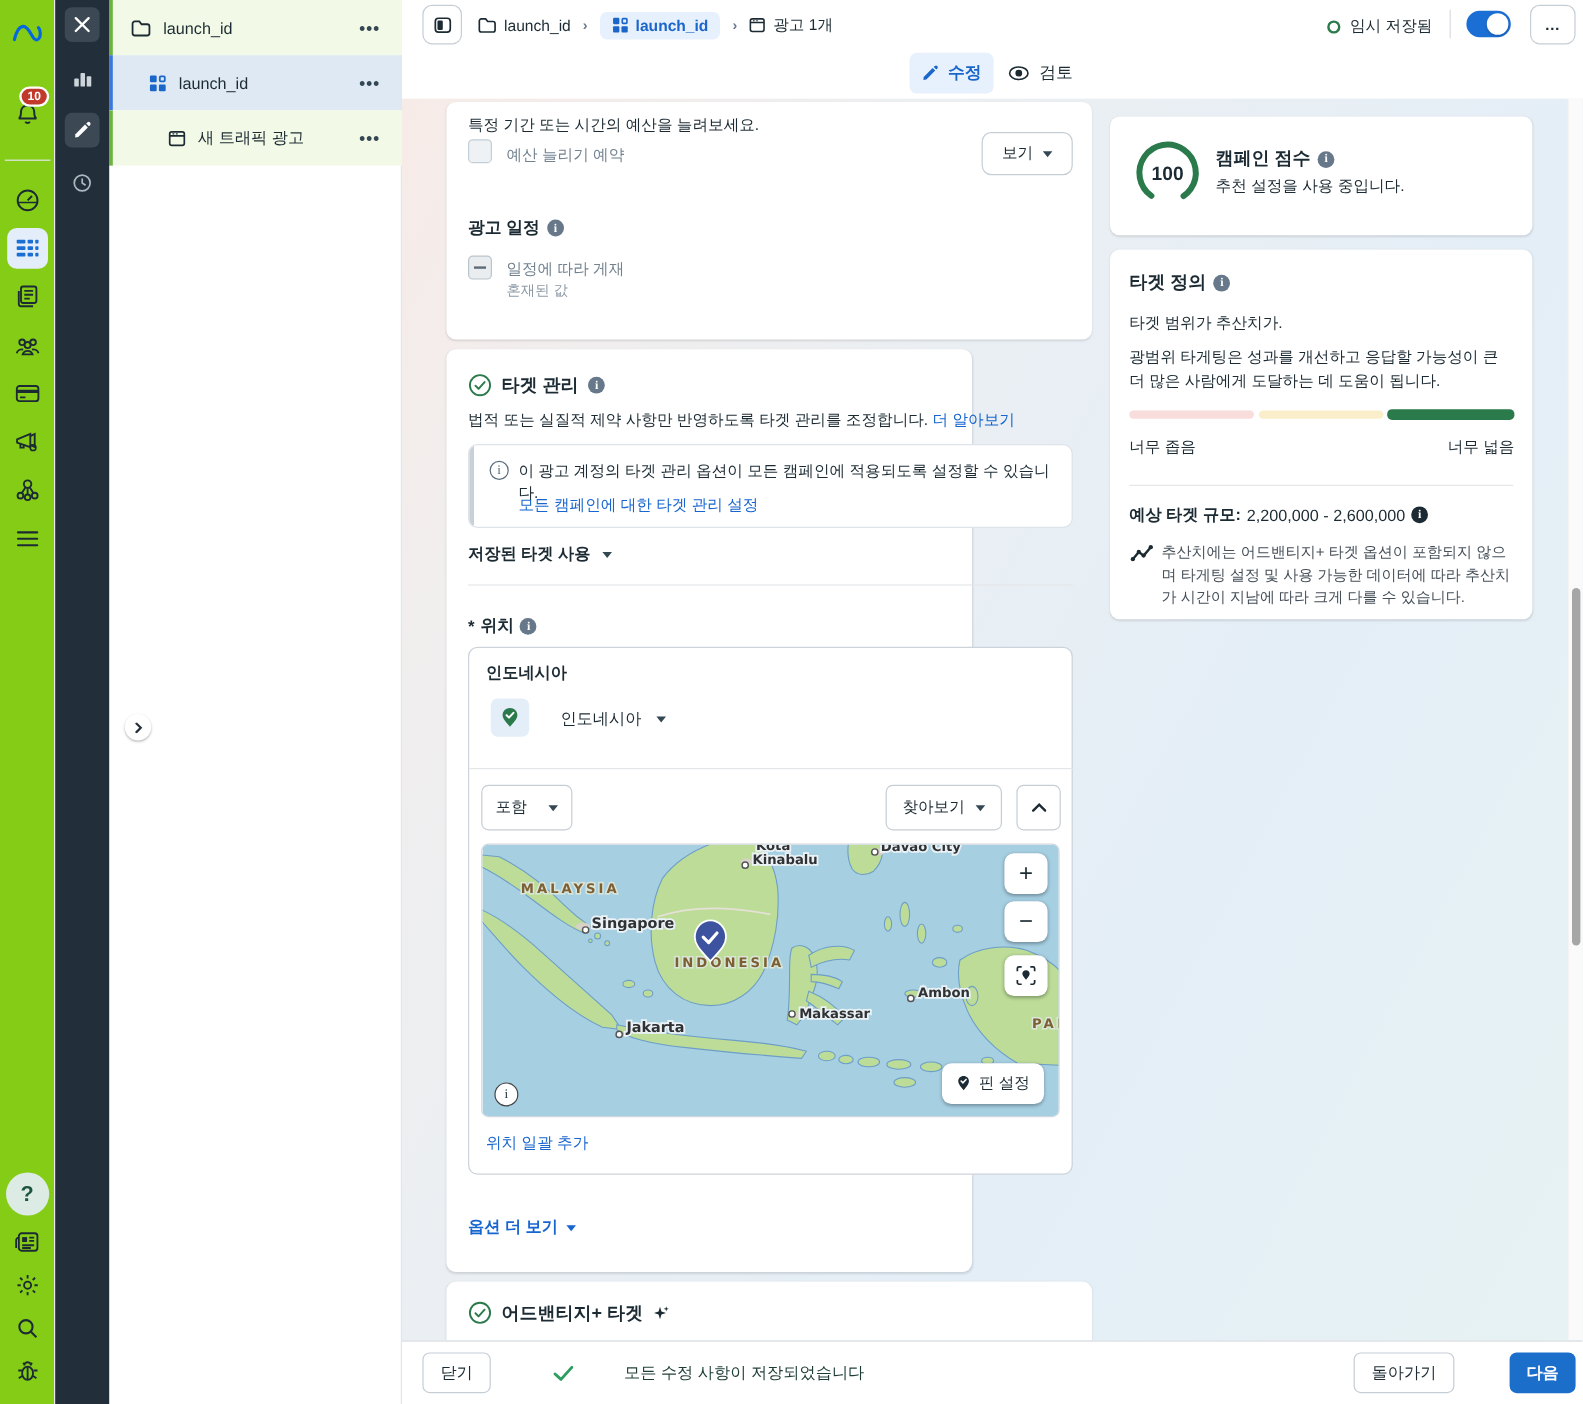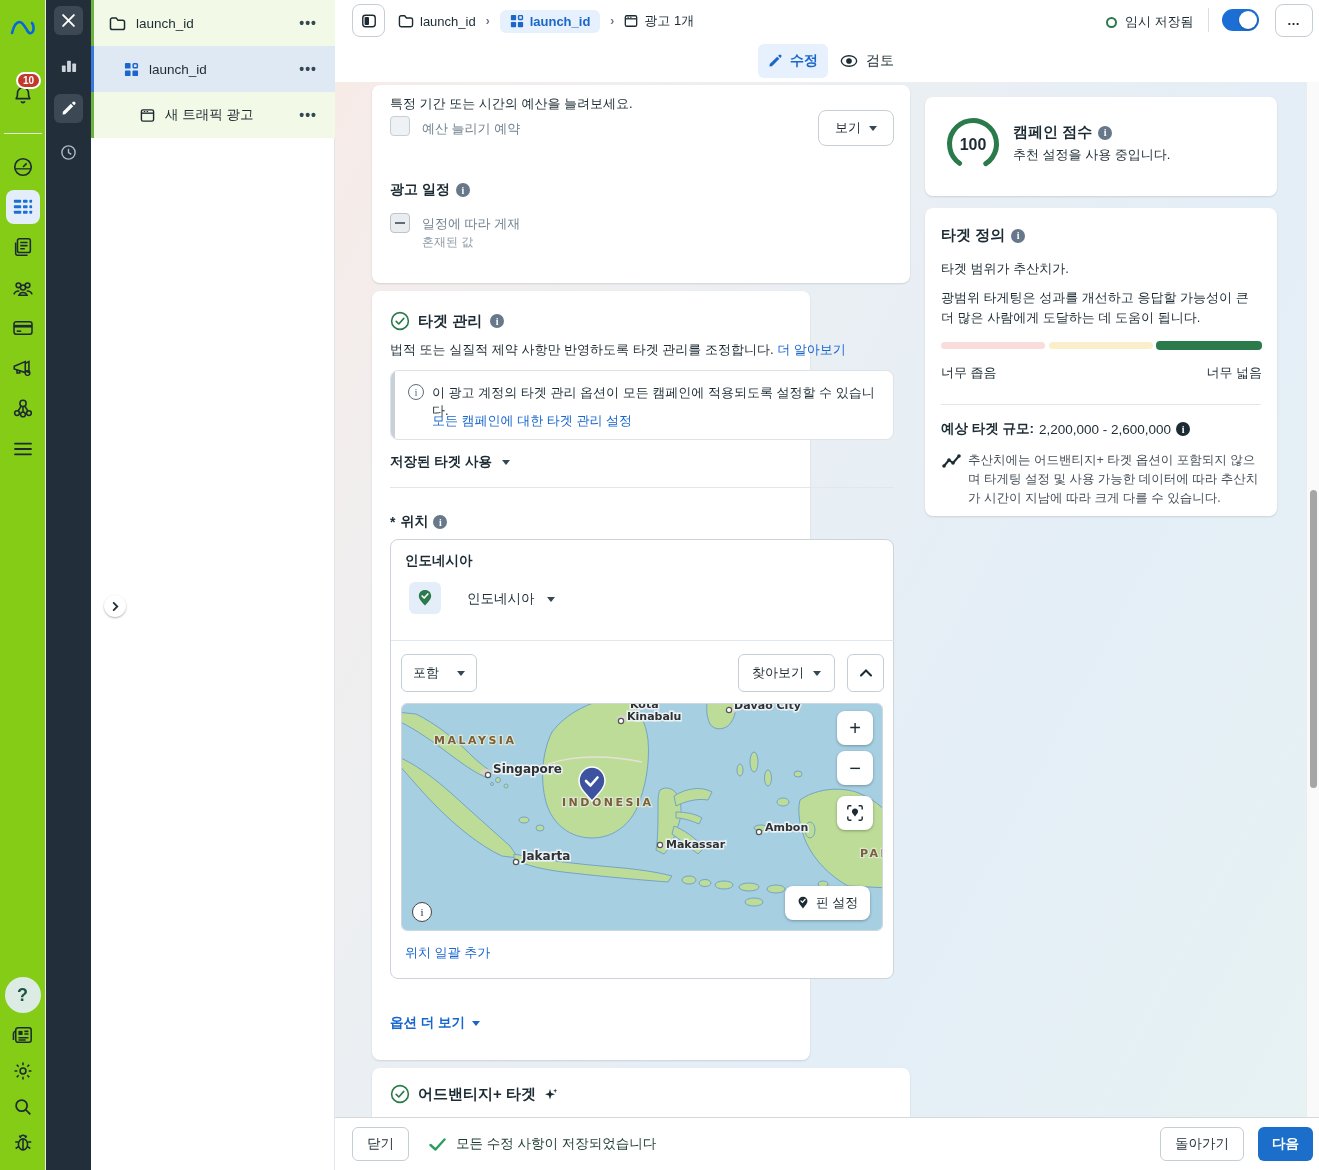--- a/index.html
+++ b/index.html
@@ -46,21 +46,21 @@
   .info-i{display:inline-flex;width:14px;height:14px;border-radius:50%;background:#67788a;color:#fff;font-size:10px;font-weight:bold;align-items:center;justify-content:center;font-family:"Liberation Serif",serif;}
   .info-o{display:inline-flex;width:16px;height:16px;border-radius:50%;border:1.5px solid #5c6d7d;color:#5c6d7d;font-size:11px;align-items:center;justify-content:center;font-family:"Liberation Serif",serif;}
   .divider{position:absolute;height:1px;background:#e3e7ea;}
   .checkcircle{width:20px;height:20px;}
   .seg{position:absolute;border-radius:4px;}
   .mapwrap{position:absolute;border-radius:6px;overflow:hidden;border:1px solid #cfd6dc;}
   .mapbtn{position:absolute;background:#fff;border:0;border-radius:8px;box-shadow:0 1px 3px rgba(0,0,0,.3);display:flex;align-items:center;justify-content:center;font-size:20px;color:#1c2b33;}
   .map text{font-family:"DejaVu Sans","Liberation Sans",sans-serif;}
   .city{font-size:11px;font-weight:bold;fill:#2f3133;paint-order:stroke;stroke:#eaf2f6;stroke-width:3px;}
   .country{font-size:11px;font-weight:bold;fill:#7d5f33;letter-spacing:2.5px;paint-order:stroke;stroke:#d9e6d9;stroke-width:2.5px;}
-  .ftr{left:335px;top:1117px;width:984px;height:53px;background:#fff;border-top:1px solid #d3d9de;z-index:40;display:flex;align-items:center;}
+  .ftr{left:335px;top:1117px;width:984px;height:53px;background:#fff;border-top:1px solid #d3d9de;z-index:40;display:flex;align-items:center;gap:32px;}
   .obtn{border:1px solid #c6ced5;border-radius:6px;background:#fff;height:34px;display:flex;align-items:center;justify-content:center;font-size:13.5px;color:#1c2b33;padding:0 14px;}
   .pbtn{border:0;border-radius:6px;background:#1b6ec9;height:34px;display:flex;align-items:center;justify-content:center;font-size:13.5px;color:#fff;padding:0 14px;font-weight:600;}
   .scrolltrack{position:absolute;right:0;top:0;width:13px;height:1035px;background:#fafafa;border-left:1px solid #ececec;}
   .scrollthumb{position:absolute;left:3px;width:7px;border-radius:4px;background:#a6a6a6;}
   input.search{border:0;outline:none;font-size:13px;flex:1;background:transparent;color:#1c2b33;}
   input.search::placeholder{color:#72828f;}
 </style>
 </head>
 <body>
 

